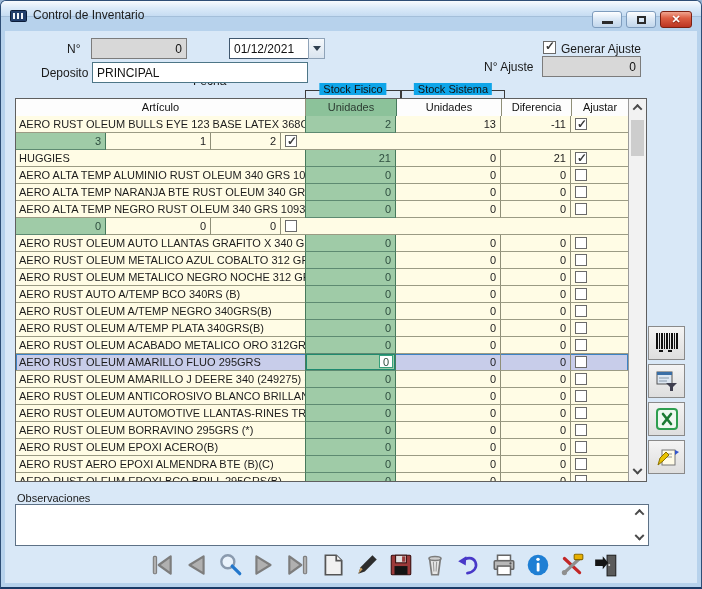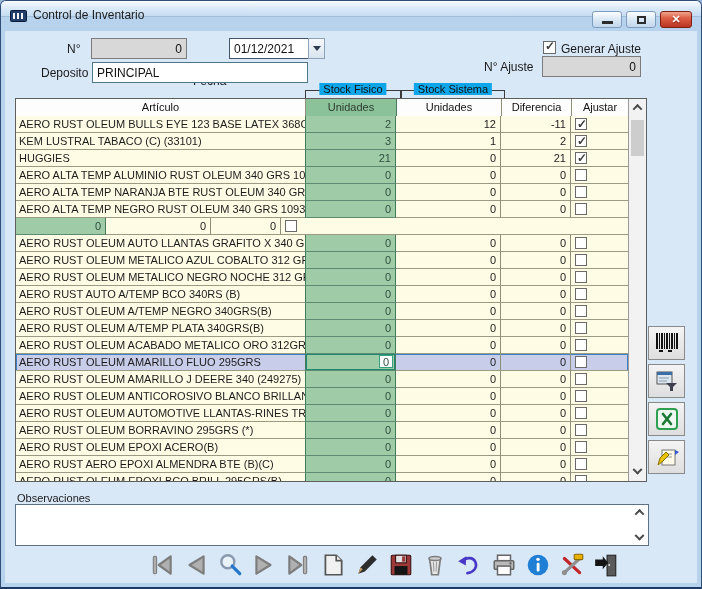--- a/index.html
+++ b/index.html
@@ -182,29 +182,28 @@
         <div class="th art">Artículo</div>
         <div class="th fis">Unidades</div>
         <div class="th sis">Unidades</div>
         <div class="th dif">Diferencia</div>
         <div class="th aju">Ajustar</div>
       </div>
       <div class="tbody" id="tbody">
   <div class="trow">
     <div class="c art">AERO RUST OLEUM BULLS EYE 123 BASE LATEX 368GRS</div>
     <div class="c fis">2</div>
-    <div class="c sis">12</div>
+    <div class="c sis">13</div>
     <div class="c dif">-11</div>
     <div class="c aju">
       <span class="checkbox checked"></span>
     </div>
   </div>
 
   <div class="trow">
-    <div class="c art">KEM LUSTRAL TABACO (C) (33101)</div>
     <div class="c fis">3</div>
     <div class="c sis">1</div>
     <div class="c dif">2</div>
     <div class="c aju">
       <span class="checkbox checked"></span>
     </div>
   </div>
 
   <div class="trow">
     <div class="c art">HUGGIES</div>

